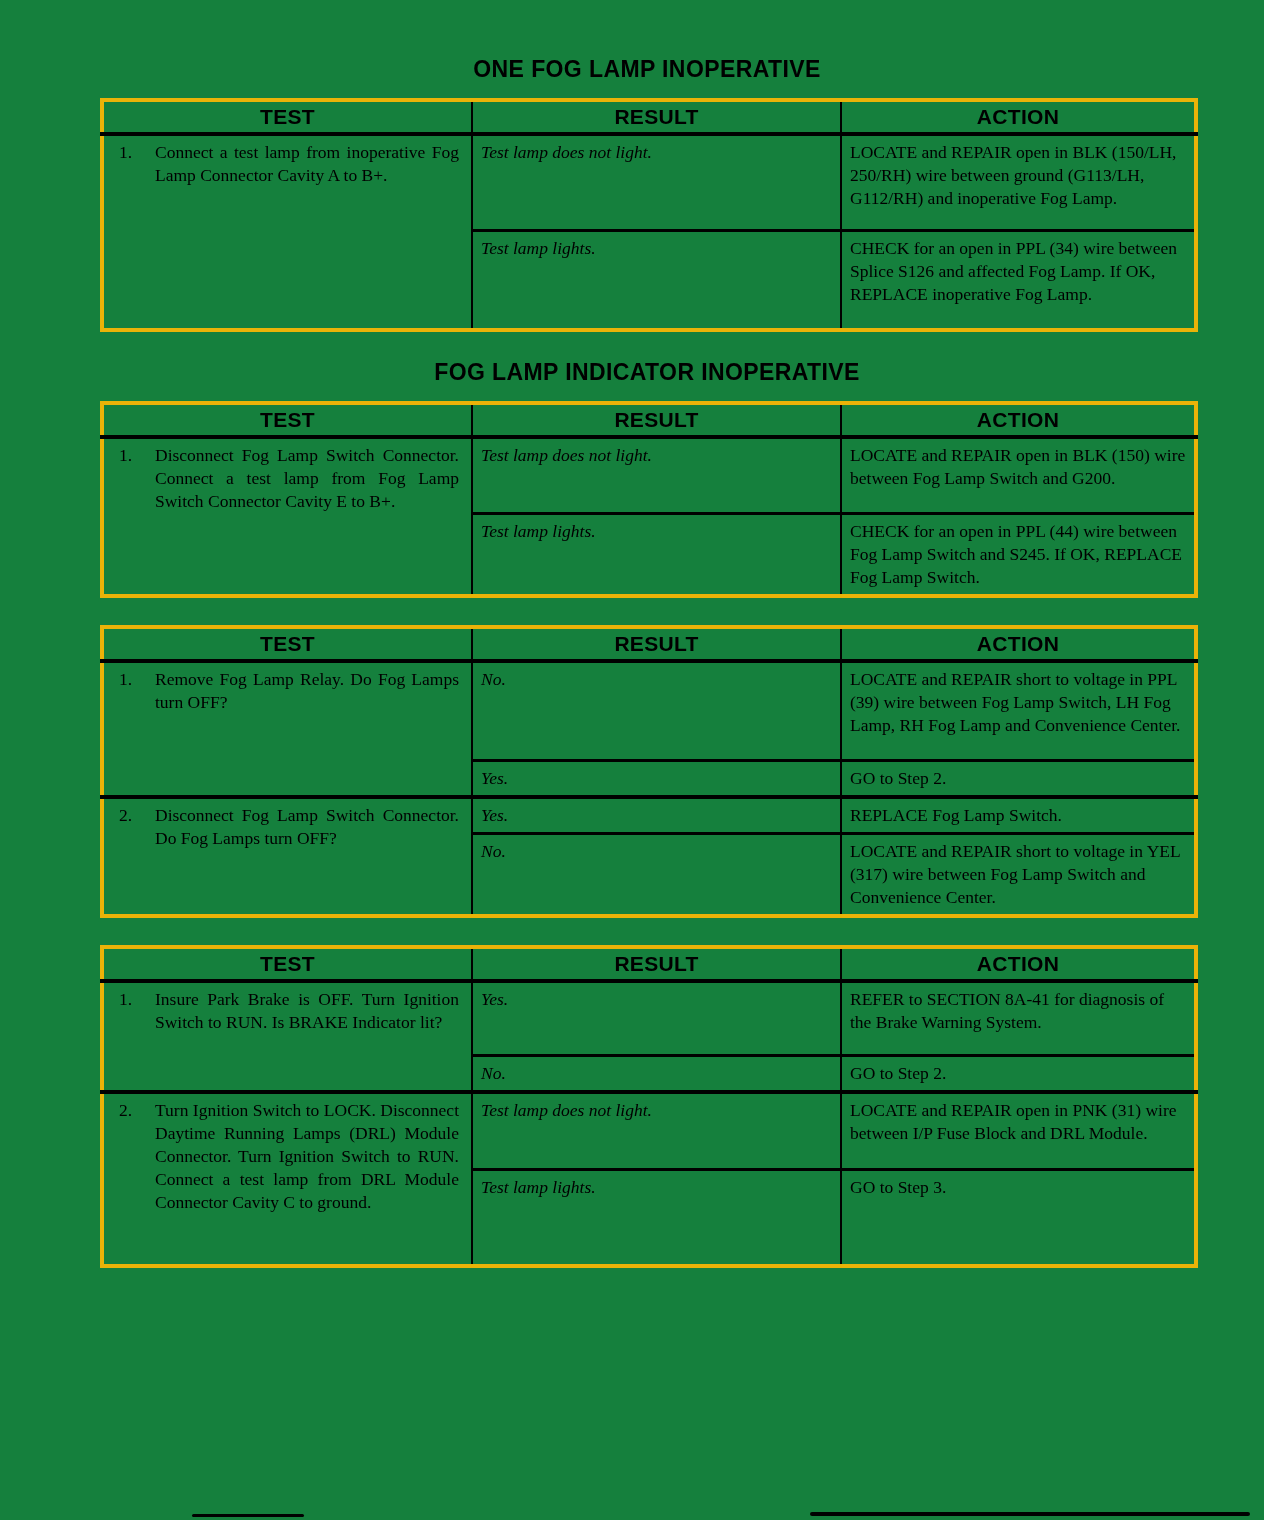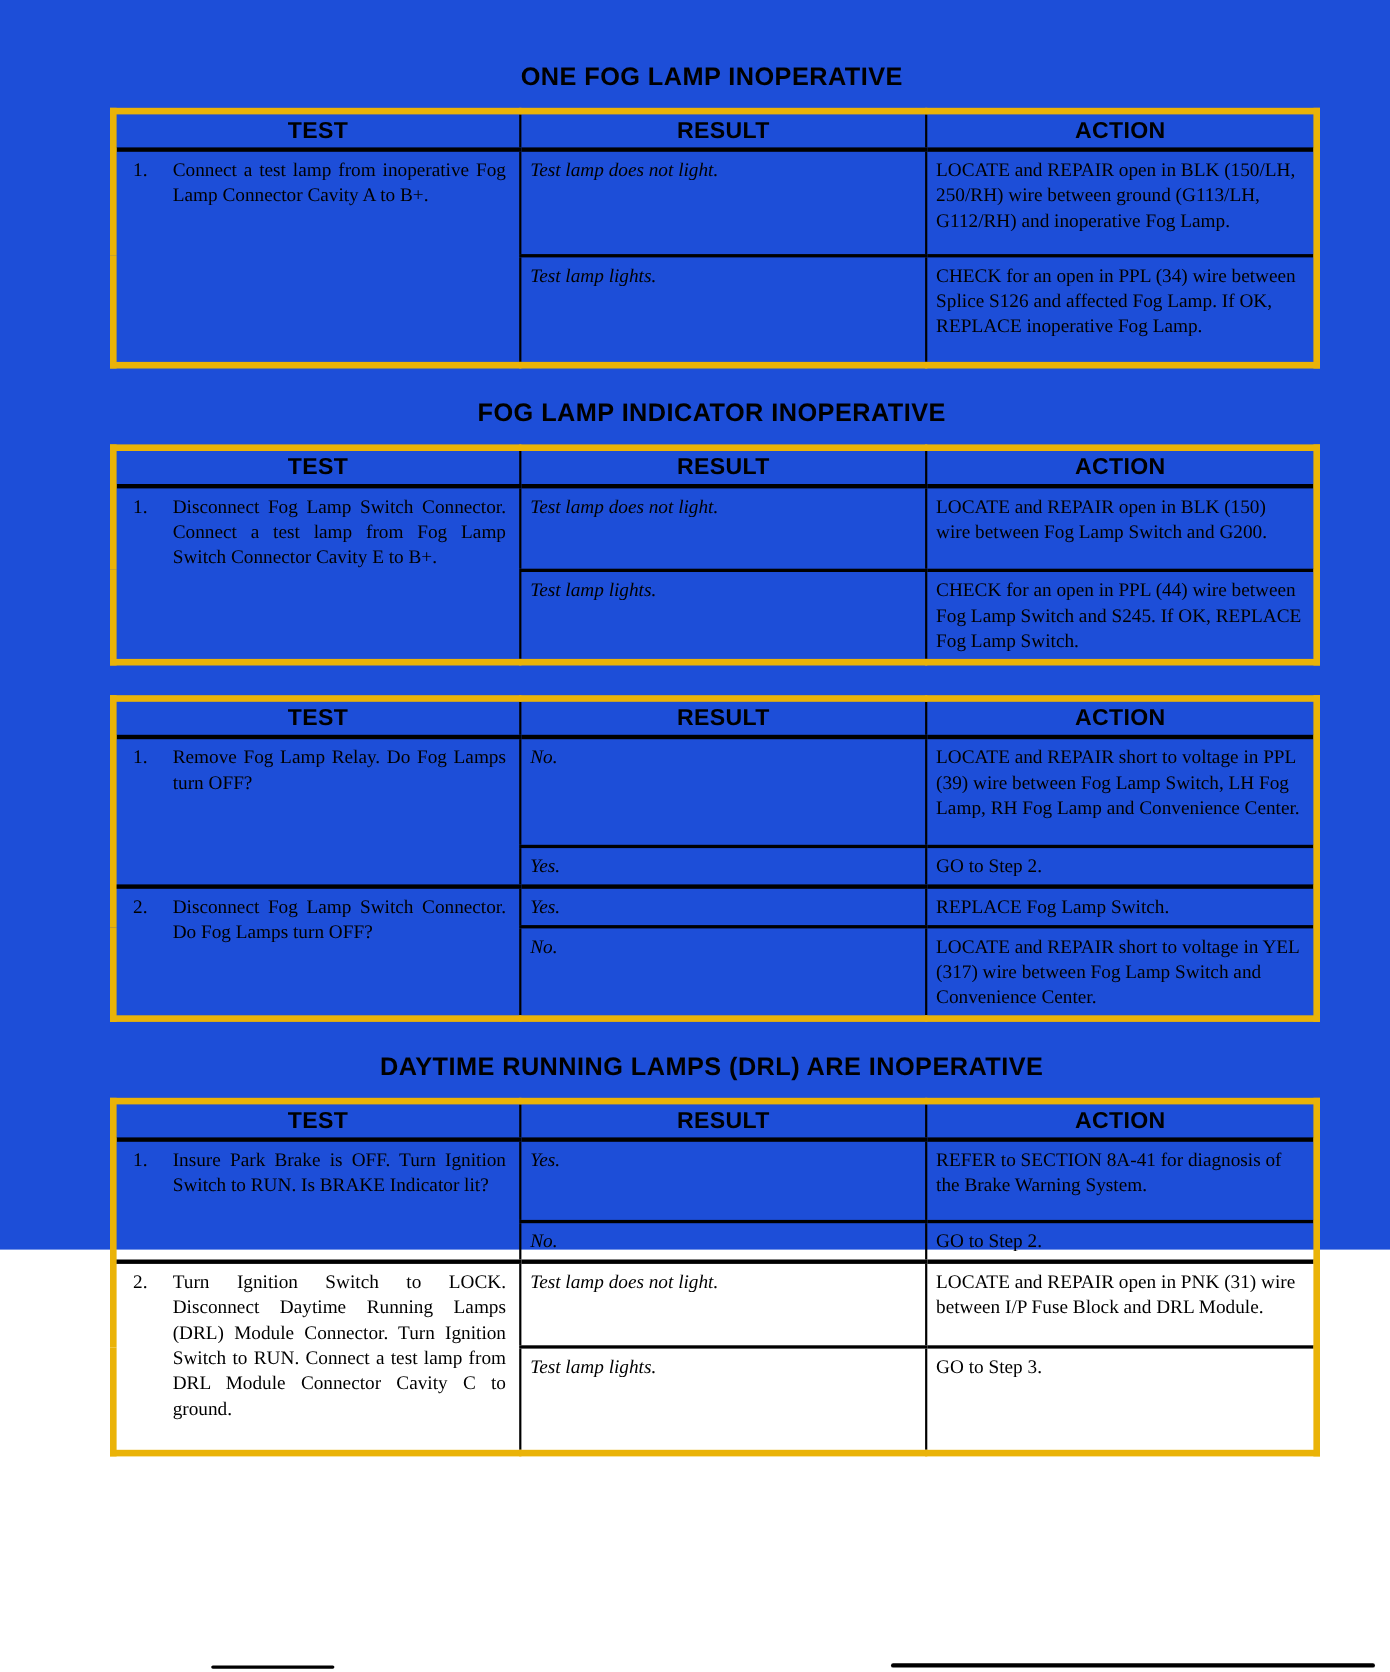--- a/index.html
+++ b/index.html
@@ -6,22 +6,22 @@
   html, body { background: #fff; }
   body {
     width: 1264px; height: 1520px;
     font-family: "Liberation Serif", serif;
     color: #000;
     position: relative;
     overflow: hidden;
   }
   .page {
     position: absolute; top: 0; left: 0;
-    width: 1264px; height: 1136px;
-    background: #1d4ed8;
+    width: 1264px; height: 1520px;
+    background: #15803d;
   }
   .content {
     position: absolute;
     left: 100px; top: 0;
     width: 1094px;
   }
   .block { margin-bottom: 27px; }
   .block.first { padding-top: 56px; }
   .tbl-title {
     font-family: "Liberation Sans", sans-serif;
@@ -29,21 +29,21 @@
     font-size: 23px;
     letter-spacing: 0.4px;
     text-align: center;
     margin-bottom: 15px;
     color: #000;
   }
   table.diag {
     border-collapse: collapse;
     width: 100%;
     table-layout: fixed;
-    border: 6px solid #eab308;
+    border: 4px solid #eab308;
   }
   col.c1 { width: 370px; }
   col.c2 { width: 369px; }
   col.c3 { width: 355px; }
   table.diag th {
     font-family: "Liberation Sans", sans-serif;
     font-weight: bold;
     font-size: 21px;
     letter-spacing: 0.3px;
     text-align: center;
@@ -199,21 +199,20 @@
           </tr>
           <tr style="height:76px">
             <td class="result-cell">No.</td>
             <td class="action-cell">LOCATE and REPAIR short to voltage in YEL (317) wire between Fog Lamp Switch and Convenience Center.</td>
           </tr>
         </tbody>
       </table>
     </section>
 
     <section class="block">
-      <h2 class="tbl-title">DAYTIME RUNNING LAMPS (DRL) ARE INOPERATIVE</h2>
       <table class="diag">
         <colgroup>
             <col class="c1">
             <col class="c2">
             <col class="c3">
           </colgroup>
         <thead>
           <tr style="height:34px">
             <th>TEST</th>
             <th>RESULT</th>

